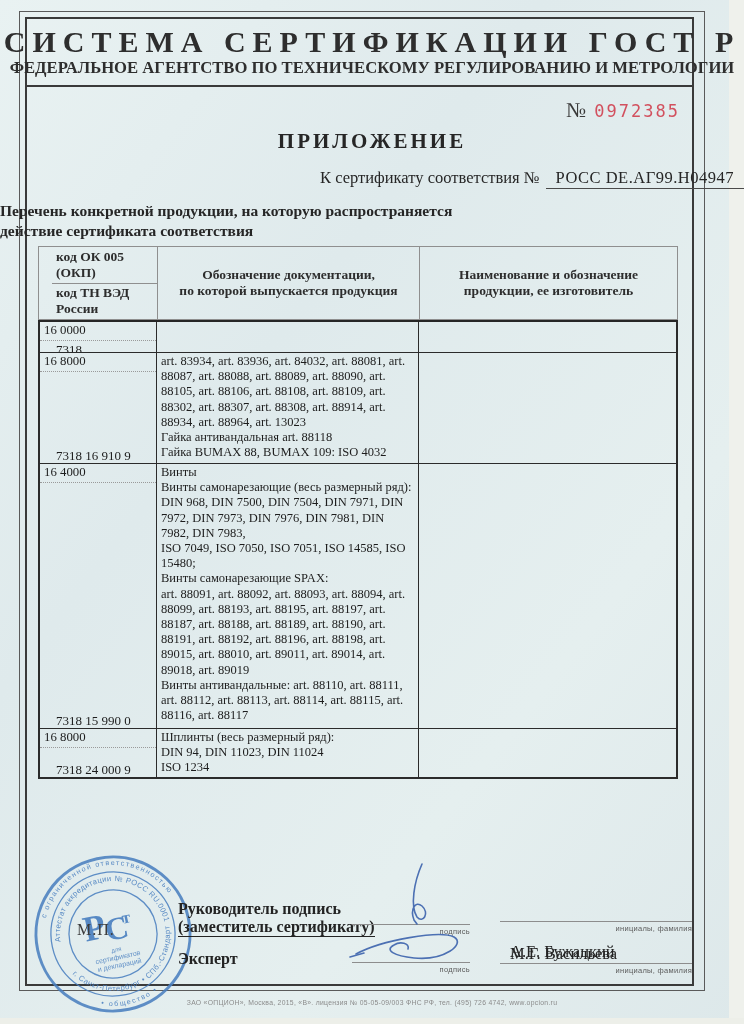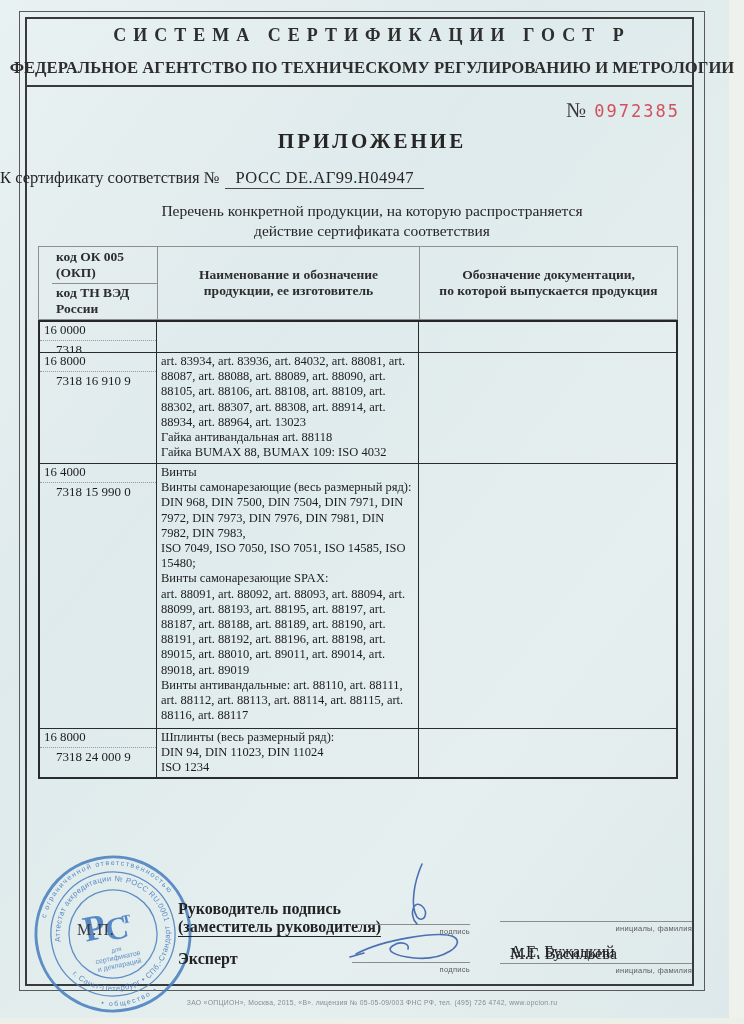--- a/index.html
+++ b/index.html
@@ -14,50 +14,50 @@
     background:linear-gradient(128deg,#e9f2f2 0%,#dfeaec 35%,#e5efef 70%,#dde8ea 100%);
   }
   .edge-right{position:absolute;top:0;right:0;width:15px;height:1024px;background:#eff1ec;}
   .edge-bottom{position:absolute;left:0;bottom:0;width:744px;height:6px;background:#edefe9;}
   .outer-frame{position:absolute;left:19px;top:11px;width:684px;height:978px;border:1px solid #5a5a5a;}
   .inner-frame{position:absolute;left:25px;top:17px;width:665px;height:965px;border:2px solid #3a3a3a;}
   .header-divider{position:absolute;left:27px;top:85px;width:665px;height:2px;background:#3a3a3a;}
 
   .sys-title{
     position:absolute;left:0;top:25px;width:744px;text-align:center;
-    font-size:18px;font-weight:bold;letter-spacing:7px;color:#2e2e2e;
+    font-size:30px;font-weight:bold;letter-spacing:7px;color:#2e2e2e;
   }
   .agency{
     position:absolute;left:0;top:58px;width:744px;text-align:center;
     font-size:17px;font-weight:bold;letter-spacing:0px;color:#2e2e2e;
     transform:scaleX(0.98);
   }
   .blank-number{
     position:absolute;left:380px;top:98px;width:300px;text-align:right;white-space:nowrap;
   }
   .blank-number .no-sign{font-size:21px;color:#3a3a3a;margin-right:8px;}
   .blank-number .no-digits{
     font-family:"DejaVu Sans Mono",monospace;font-size:17px;letter-spacing:2px;
     color:#d2505e;font-weight:500;
   }
   .doc-title{
     position:absolute;left:0;top:129px;width:744px;text-align:center;
     font-size:21px;font-weight:bold;letter-spacing:3px;color:#262626;
   }
   .cert-line{
-    position:absolute;left:0;top:168px;width:744px;text-align:left;
+    position:absolute;left:0;top:168px;width:744px;text-align:right;
     font-size:16.5px;color:#262626;white-space:nowrap;
   }
   .cert-line .cert-num{
     border-bottom:1.2px solid #4a4a4a;padding:0 10px 1px 10px;margin-left:6px;
     letter-spacing:0.5px;
   }
   .subtitle{
-    position:absolute;left:0;top:201px;width:744px;text-align:center;
-    font-size:15.5px;font-weight:normal;line-height:19.5px;color:#262626;white-space:pre-line;
+    position:absolute;left:0;top:201px;width:744px;text-align:left;
+    font-size:15.5px;font-weight:bold;line-height:19.5px;color:#262626;white-space:pre-line;
   }
 
   
   .tbl{position:absolute;left:38px;top:246px;width:640px;}
   .t-head{
     display:grid;grid-template-columns:119px 262px 257px;
     border:1px solid #8f8f8f;height:72px;color:#2d2d2d;
   }
   .t-head .hc{border-right:1px solid #8f8f8f;display:flex;align-items:center;justify-content:center;
     text-align:center;font-size:13.5px;font-weight:bold;white-space:pre-line;line-height:16px;}
@@ -66,21 +66,21 @@
     border-right:1px solid #8f8f8f;margin-left:13px;}
   .hc-split div{flex:1;display:flex;align-items:center;padding-left:4px;
     font-size:13.5px;font-weight:bold;}
   .hc-split div:first-child{border-bottom:1px solid #8f8f8f;}
   .t-body{border:2px solid #2b2b2b;border-top:2.5px solid #262626;}
   .t-row{display:grid;grid-template-columns:117px 262px 257px;border-bottom:1.6px solid #2b2b2b;}
   .t-row:last-child{border-bottom:none;}
   .t-cell{border-right:1.6px solid #2b2b2b;overflow:hidden;
     font-size:12.5px;line-height:15.2px;padding:1px 3px 1px 4px;white-space:pre-line;}
   .t-cell:last-child{border-right:none;}
-  .code-cell{display:flex;flex-direction:column;padding:0;}
+  .code-cell{display:flex;flex-direction:column;padding:0;justify-content:space-between;}
   .code-top{padding:1px 3px 2px 4px;font-size:12.8px;}
   .code-top.dotted{border-bottom:1px dotted #9a9a9a;}
   .code-bot{padding:1px 3px 0 16px;font-size:13px;}
   .r1{height:30px;}.r2{height:110px;}.r3{height:264px;}.r4{height:62px;}.r5{height:48px;}
 
   
   .sig-role1a{position:absolute;left:178px;top:900px;font-size:16px;font-weight:bold;color:#232323;}
   .sig-role1b{position:absolute;left:178px;top:918px;font-size:16px;font-weight:bold;color:#232323;
     border-bottom:1.6px solid #232323;padding-bottom:0px;}
   .sig-role2{position:absolute;left:178px;top:950px;font-size:16px;font-weight:bold;color:#232323;}
@@ -126,24 +126,24 @@
 
   <div class="subtitle">Перечень конкретной продукции,  на которую распространяется
 действие сертификата соответствия</div>
 
   <div class="tbl">
     <div class="t-head">
       <div class="hc-split">
         <div>код ОК 005 (ОКП)</div>
         <div>код ТН ВЭД России</div>
       </div>
+      <div class="hc">Обозначение документации,
+по которой выпускается продукция</div>
       <div class="hc">Наименование и обозначение
 продукции, ее изготовитель</div>
-      <div class="hc">Обозначение документации,
-по которой выпускается продукция</div>
     </div>
 
     <div class="t-body">
       <div class="t-row r1">
         <div class="t-cell code-cell">
           <div class="code-top dotted">16 0000</div>
           <div class="code-bot">7318</div>
         </div>
         <div class="t-cell"></div>
         <div class="t-cell"></div>
@@ -224,21 +224,21 @@
       <g fill="#4b80c0" opacity="0.85" font-family="Liberation Sans, DejaVu Sans, sans-serif" text-anchor="middle">
         <text x="83" y="100" font-size="6">для</text>
         <text x="83" y="108" font-size="7">сертификатов</text>
         <text x="83" y="116" font-size="7">и деклараций</text>
       </g>
     </svg>
     <div class="mp-label">М.П.</div>
   </div>
 
   <div class="sig-role1a">Руководитель подпись</div>
-  <div class="sig-role1b">(заместитель руководителя)</div>
+  <div class="sig-role1b">(заместитель сертификату)</div>
   <div class="sig-role2">Эксперт</div>
 
   <div class="sig-line" style="left:352px;top:924px;width:118px;"></div>
   <div class="sig-label" style="left:352px;top:927px;width:118px;">подпись</div>
   <div class="sig-line" style="left:352px;top:962px;width:118px;"></div>
   <div class="sig-label" style="left:352px;top:965px;width:118px;">подпись</div>
 
   <div class="sig-name" style="left:510px;top:944px;">М.Г. Васильева</div>
   <div class="sig-line" style="left:500px;top:921px;width:192px;"></div>
   <div class="sig-label" style="left:500px;top:924px;width:192px;">инициалы, фамилия</div>

